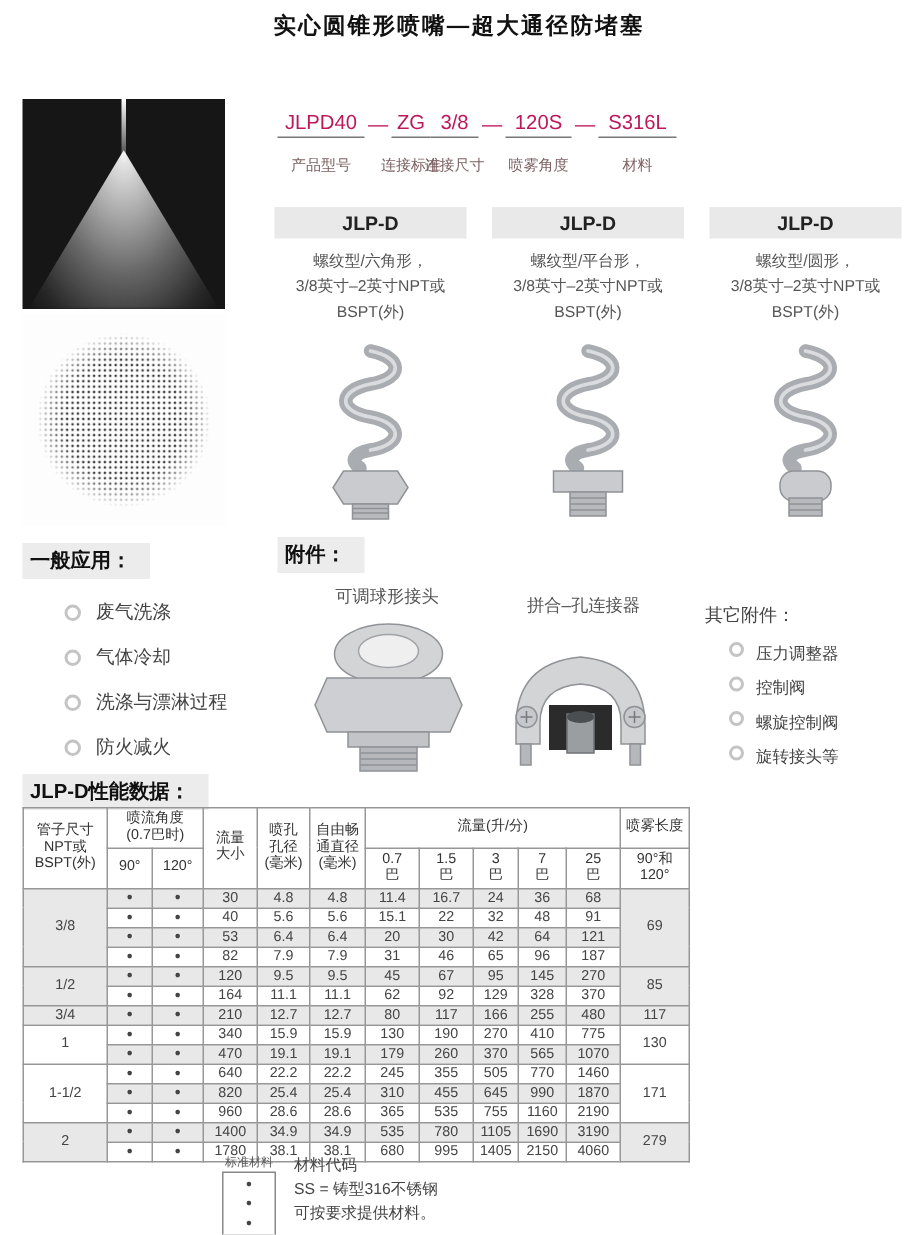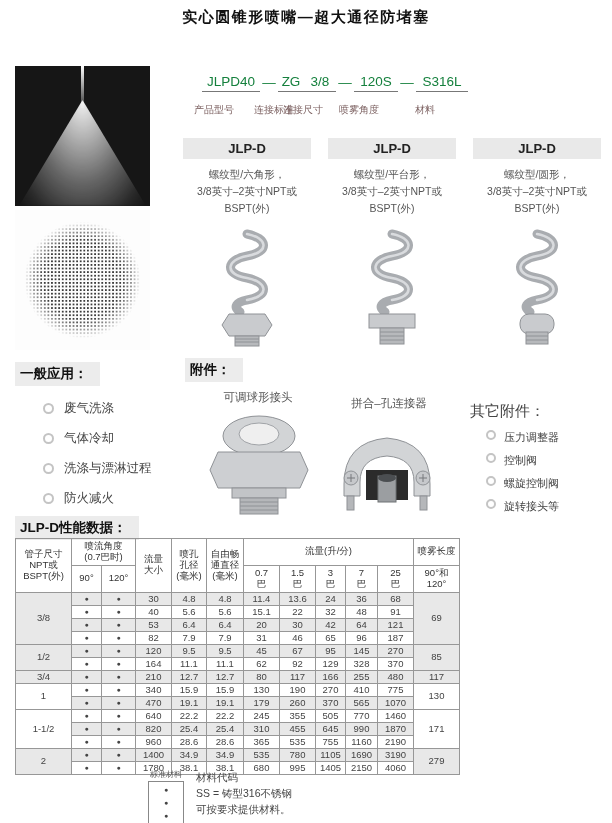--- a/index.html
+++ b/index.html
@@ -16,21 +16,21 @@
     background:radial-gradient(ellipse at 50% 0%,rgba(255,255,255,.95),rgba(255,255,255,.35) 55%,rgba(255,255,255,.08) 85%,transparent);
     clip-path:polygon(50% 0,100% 100%,0 100%);filter:blur(1px);}
   .photo2{position:absolute;left:15px;top:210px;width:135px;height:140px;background:#fdfdfd;}
   .photo2 .speckle{position:absolute;inset:10px;
     background-image:radial-gradient(#3d3d3d 0.7px,transparent 1.05px);background-size:3.6px 3.6px;
     -webkit-mask:radial-gradient(circle at 50% 50%,#000 48%,rgba(0,0,0,.5) 60%,transparent 70%);
     mask:radial-gradient(circle at 50% 50%,#000 48%,rgba(0,0,0,.5) 60%,transparent 70%);}
 
   
   .code{position:absolute;left:185px;top:74px;width:300px;}
-  .code-row{display:flex;align-items:flex-end;font-size:13.5px;color:#15803d;justify-content:center;}
+  .code-row{display:flex;align-items:flex-end;font-size:13.5px;color:#be185d;}
   .code-row .seg{text-align:center;border-bottom:1px solid #777;padding-bottom:2px;}
   .code-row .dash{text-align:center;padding-bottom:2px;}
   .w-model{width:58px;}.w-d{width:18px;}.w-std{width:26px;}.w-size{width:32px;}.w-angle{width:44px;}.w-mat{width:52px;}
   .code-labels{display:flex;margin-top:11px;font-size:10px;color:#7d6262;}
   .code-labels .lb{display:flex;justify-content:center;white-space:nowrap;}
 
   
   .variants{position:absolute;left:183px;top:138px;width:420px;display:flex;gap:17px;}
   .card{width:128px;}
   .card-h{background:#e9e9e9;text-align:center;font-weight:700;font-size:13px;padding:3px 0;color:#222;}
@@ -48,21 +48,21 @@
   .ring{flex:0 0 auto;width:7px;height:7px;border:2.5px solid #c4c4c4;border-radius:50%;}
 
   
   .acc-head{position:absolute;left:185px;top:358px;}
   .acc-label{position:absolute;font-size:11.5px;color:#555;text-align:center;}
   .acc1-label{left:196px;top:390px;width:124px;}
   .acc2-label{left:322px;top:396px;width:134px;}
   .acc-img1{position:absolute;left:202px;top:410px;}
   .acc-img2{position:absolute;left:330px;top:418px;}
   .other-acc{position:absolute;left:470px;top:402px;width:130px;}
-  .other-acc .oh{font-size:15px;color:#444;}
+  .other-acc .oh{font-size:12px;color:#444;}
   .other-acc ul{list-style:none;margin:9px 0 0 0;padding:0 0 0 16px;}
   .other-acc li{display:flex;gap:8px;font-size:11px;color:#444;margin-bottom:8px;}
   .other-acc .ring{width:6px;height:6px;border-width:2px;}
 
   
   .perf-head{position:absolute;left:15px;top:516px;}
   table.perf{position:absolute;left:15px;top:538px;border-collapse:collapse;font-size:9.5px;color:#444;table-layout:fixed;}
   .perf th,.perf td{border:1px solid #979797;text-align:center;padding:0 1px;}
   .perf th{font-weight:400;white-space:pre-line;line-height:1.15;font-size:9.5px;color:#333;padding:2px 1px;}
   .perf td{height:12px;line-height:12px;}
@@ -300,21 +300,21 @@
     </thead>
     <tbody>
         <tr class="shade">
           <td rowspan="4" class="mcell">3/8</td>
           <td class="dot">●</td>
           <td class="dot">●</td>
           <td>30</td>
           <td>4.8</td>
           <td>4.8</td>
           <td>11.4</td>
-          <td>13.6</td>
+          <td>16.7</td>
           <td>24</td>
           <td>36</td>
           <td>68</td>
           <td rowspan="4" class="mcell">69</td>
         </tr>
         <tr>
           <td class="dot">●</td>
           <td class="dot">●</td>
           <td>40</td>
           <td>5.6</td>

